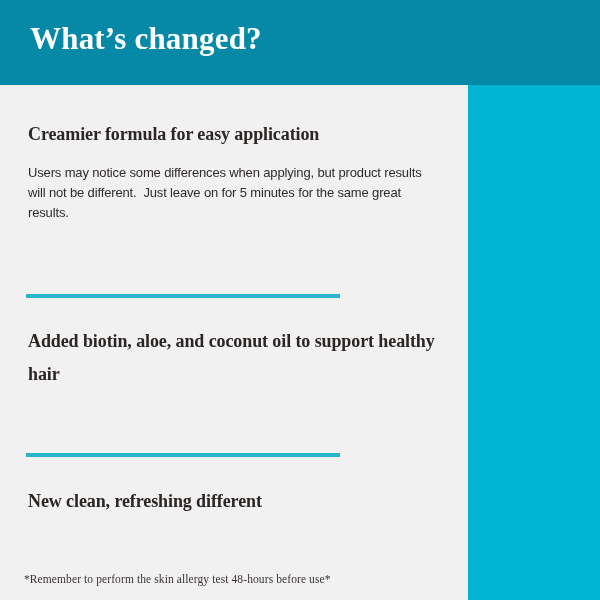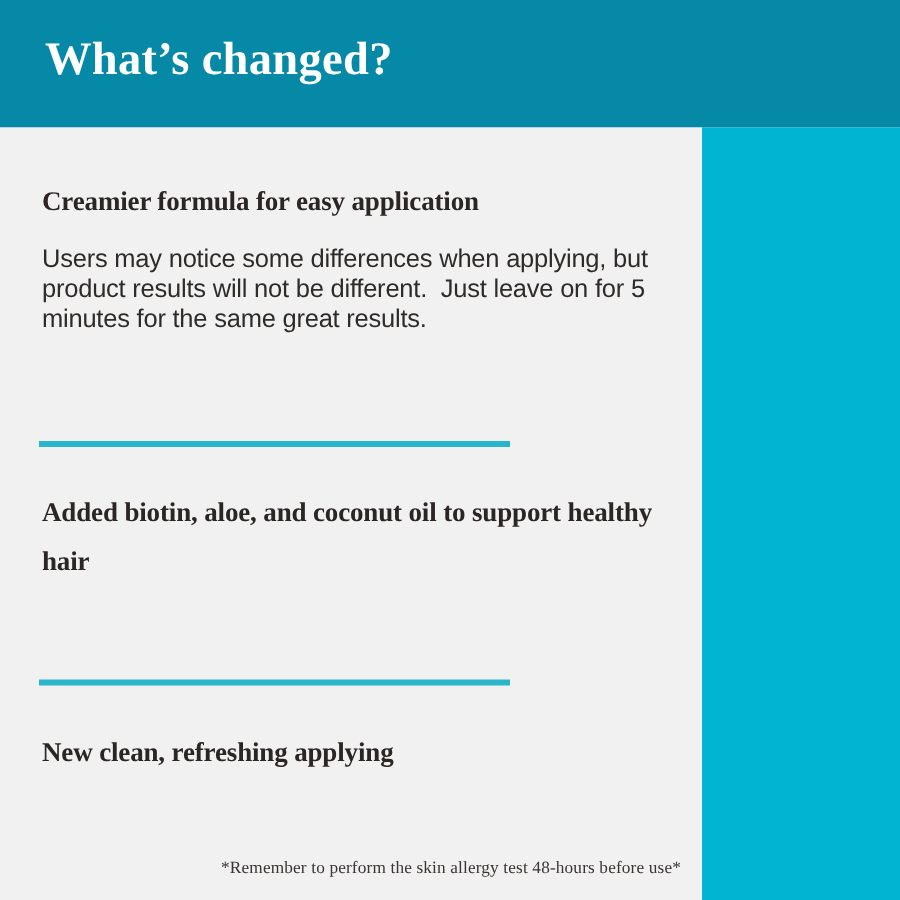--- a/index.html
+++ b/index.html
@@ -71,21 +71,21 @@
     font-weight: bold;
     font-size: 18px;
     line-height: 33px;
     color: #2b2523;
     letter-spacing: -0.1px;
   }
   .section-body {
     margin: 0;
     padding: 12px 30px 0 28px;
     font-family: "Liberation Sans", sans-serif;
-    font-size: 17px;
+    font-size: 13px;
     line-height: 20px;
     color: #2f2b29;
     letter-spacing: -0.15px;
     white-space: pre-wrap;
   }
   .divider {
     position: absolute;
     left: 26px;
     width: 314px;
     height: 4px;
@@ -97,21 +97,20 @@
     position: absolute;
     left: 24px;
     top: 487px;
     width: 430px;
     margin: 0;
     font-family: "Liberation Serif", serif;
     font-size: 11.5px;
     line-height: 14px;
     color: #3a3432;
     letter-spacing: 0.1px;
-    text-align: right;
   }
 </style>
 </head>
 <body>
 
 <div class="infographic">
 
   <div class="header-band">
     <div class="header-title">What’s changed?</div>
   </div>
@@ -127,19 +126,19 @@
 
     <div class="divider divider-1"></div>
 
     <div class="block block-2">
       <h2 class="section-heading">Added biotin, aloe, and coconut oil to support healthy hair</h2>
     </div>
 
     <div class="divider divider-2"></div>
 
     <div class="block block-3">
-      <h2 class="section-heading">New clean, refreshing applying</h2>
+      <h2 class="section-heading">New clean, refreshing different</h2>
     </div>
 
     <p class="footnote">*Remember to perform the skin allergy test 48-hours before use*</p>
 
   </div>
 </div>
 
 </body></html>

